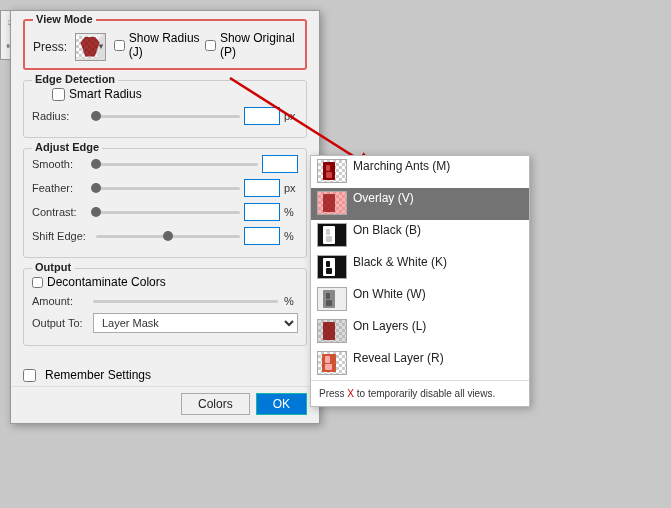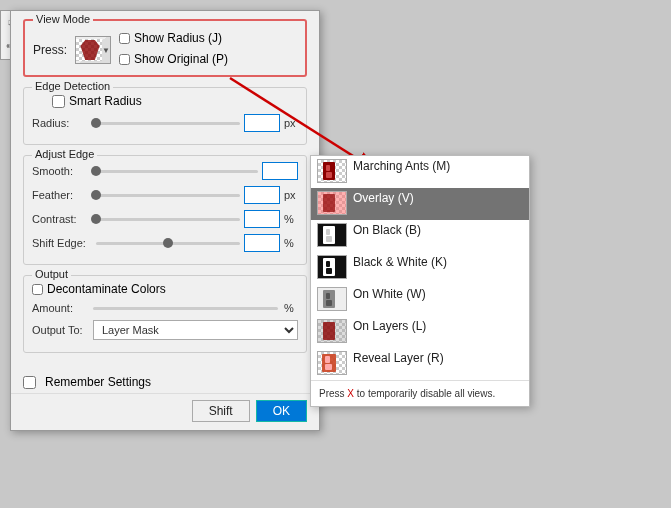--- a/index.html
+++ b/index.html
@@ -90,21 +90,21 @@
       padding: 6px 8px;
       position: relative;
     }
 
     .section-label {
       position: absolute;
       top: -8px;
       left: 8px;
       background: #f0f0f0;
       padding: 0 3px;
-      font-weight: normal;
+      font-weight: bold;
       font-size: 11px;
       color: #222;
     }
 
     .view-mode-group {
       border: 2px solid #e06060;
     }
 
     .view-row {
       display: flex;
@@ -163,21 +163,21 @@
       margin-bottom: 3px;
     }
 
     .checkbox-row input[type="checkbox"] {
       width: 11px;
       height: 11px;
     }
 
     .checkboxes-col {
       display: flex;
-      flex-direction: column;
+      flex-direction: row;
       gap: 4px;
     }
 
     
     .row-item {
       display: flex;
       align-items: center;
       gap: 4px;
       margin-bottom: 6px;
     }
@@ -485,21 +485,21 @@
     </div>
 
   </div>
 
   <div class="remember-row">
     <input type="checkbox" style="">
     <label>Remember Settings</label>
   </div>
 
   <div class="button-row">
-    <button class="btn">Shift</button>
+    <button class="btn">Colors</button>
     <button class="btn btn-primary">OK</button>
   </div>
 </div>
 
 <svg class="arrow-svg" width="180" height="130">
   <defs>
     <marker id="arrowhead" markerWidth="10" markerHeight="7" refX="10" refY="3.5" orient="auto">
       <polygon points="0 0, 10 3.5, 0 7" fill="#cc0000"></polygon>
     </marker>
   </defs>

